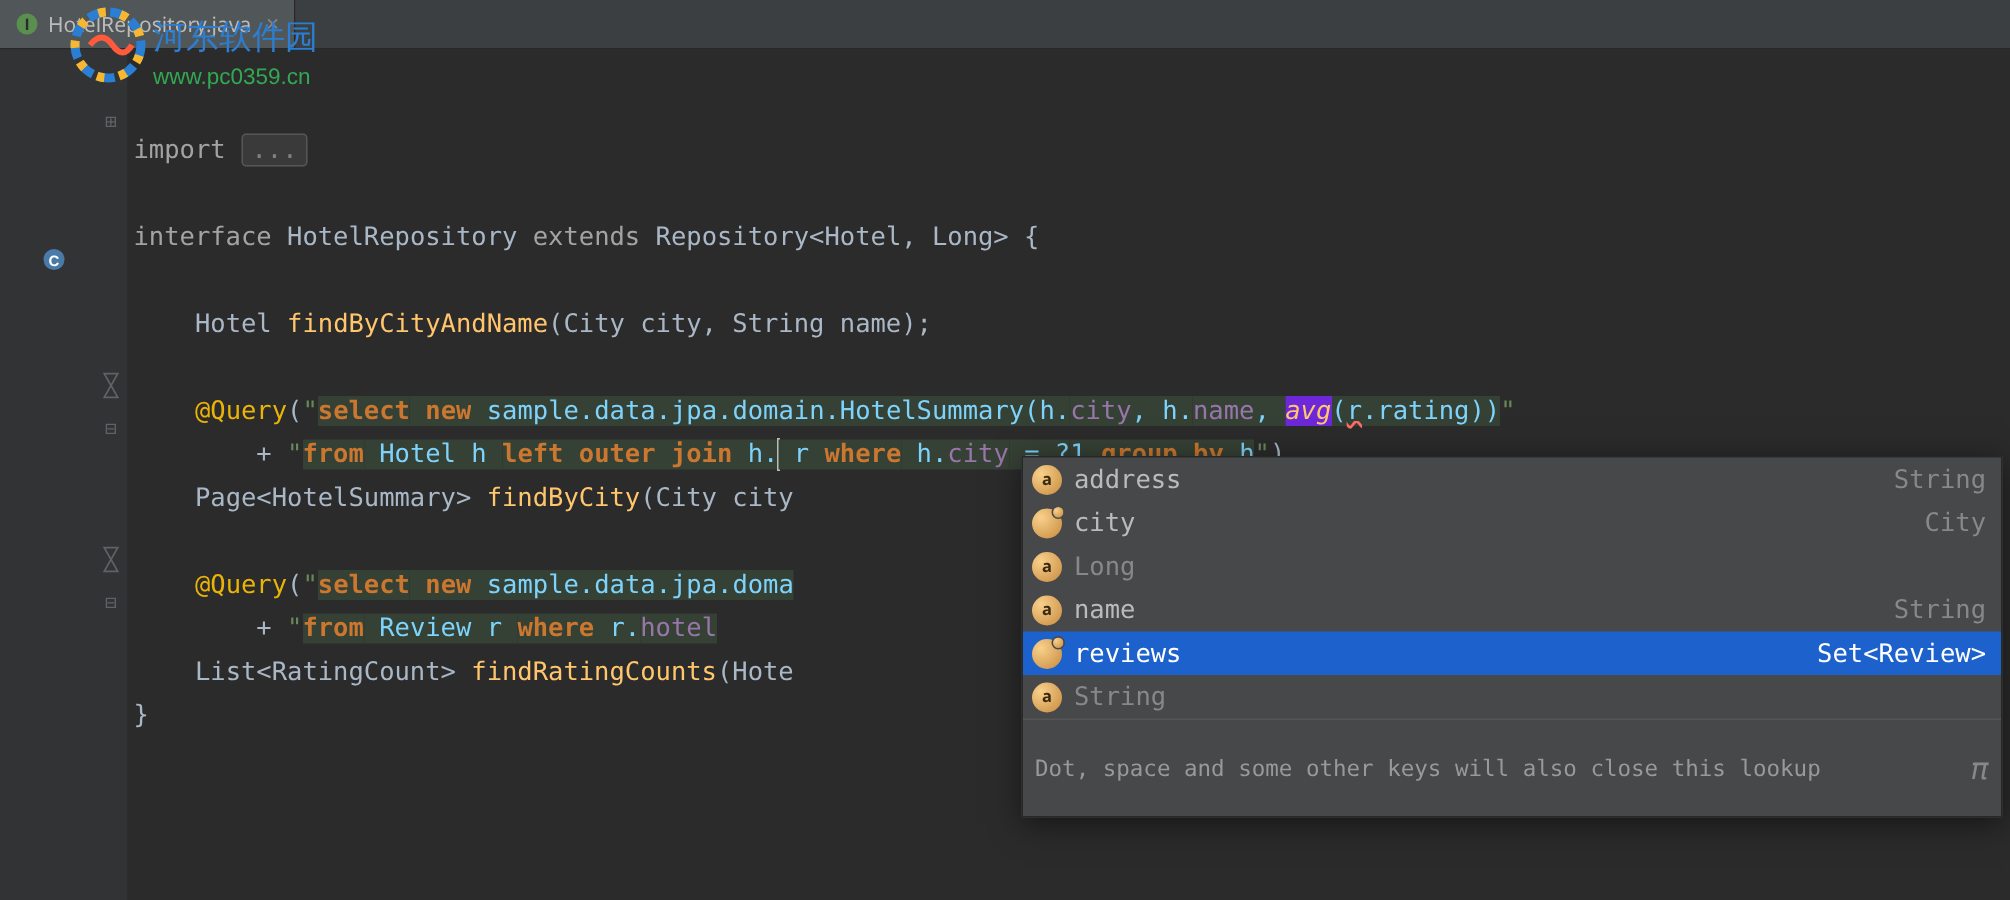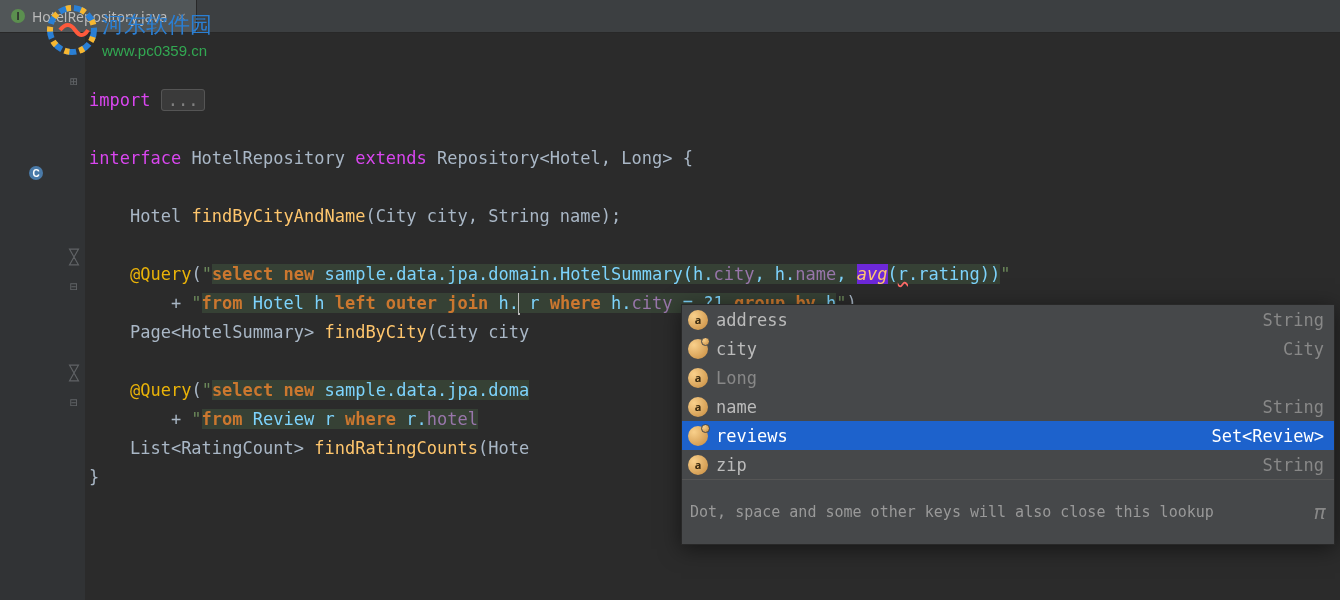--- a/index.html
+++ b/index.html
@@ -87,21 +87,21 @@
       padding: 24px 0 0 4px;
       background: #2b2b2b;
       position: relative;
     }
     .line {
       height: 29px;
       line-height: 29px;
       white-space: pre;
       color: #a9b7c6;
     }
-    .kw { color: #d946ef; }
+    .kw { color: #a3a3a3; }
     .fn { color: #ffc66d; }
     .str { color: #6a8759; }
     .str-kw-b { color: #cb772f; background: #364135; font-weight: bold; }
     .str-fld { color: #9876aa; background: #364135; }
     .str-txt { color: #7dd3fc; background: #364135; }
     .str-fn { color: #ffc66d; background: #6d28d9; font-style: italic; }
     .anno { color: #eab308; }
     .err-underline {
       text-decoration: underline wavy #ff6b68;
       text-decoration-skip-ink: none;
@@ -303,20 +303,19 @@
     <span class="ac-name">name</span>
     <span class="ac-type">String</span>
   </div>
   <div class="ac-item selected">
     <span class="ac-icon prop"></span>
     <span class="ac-name">reviews</span>
     <span class="ac-type">Set&lt;Review&gt;</span>
   </div>
   <div class="ac-item">
     <span class="ac-icon field">a</span>
-    <span class="ac-name">zip</span>
     <span class="ac-type">String</span>
   </div>
   <div class="ac-footer">
     <span>Dot, space and some other keys will also close this lookup</span>
     <span class="ac-footer-pi">π</span>
   </div>
 </div>
 
 </body></html>

